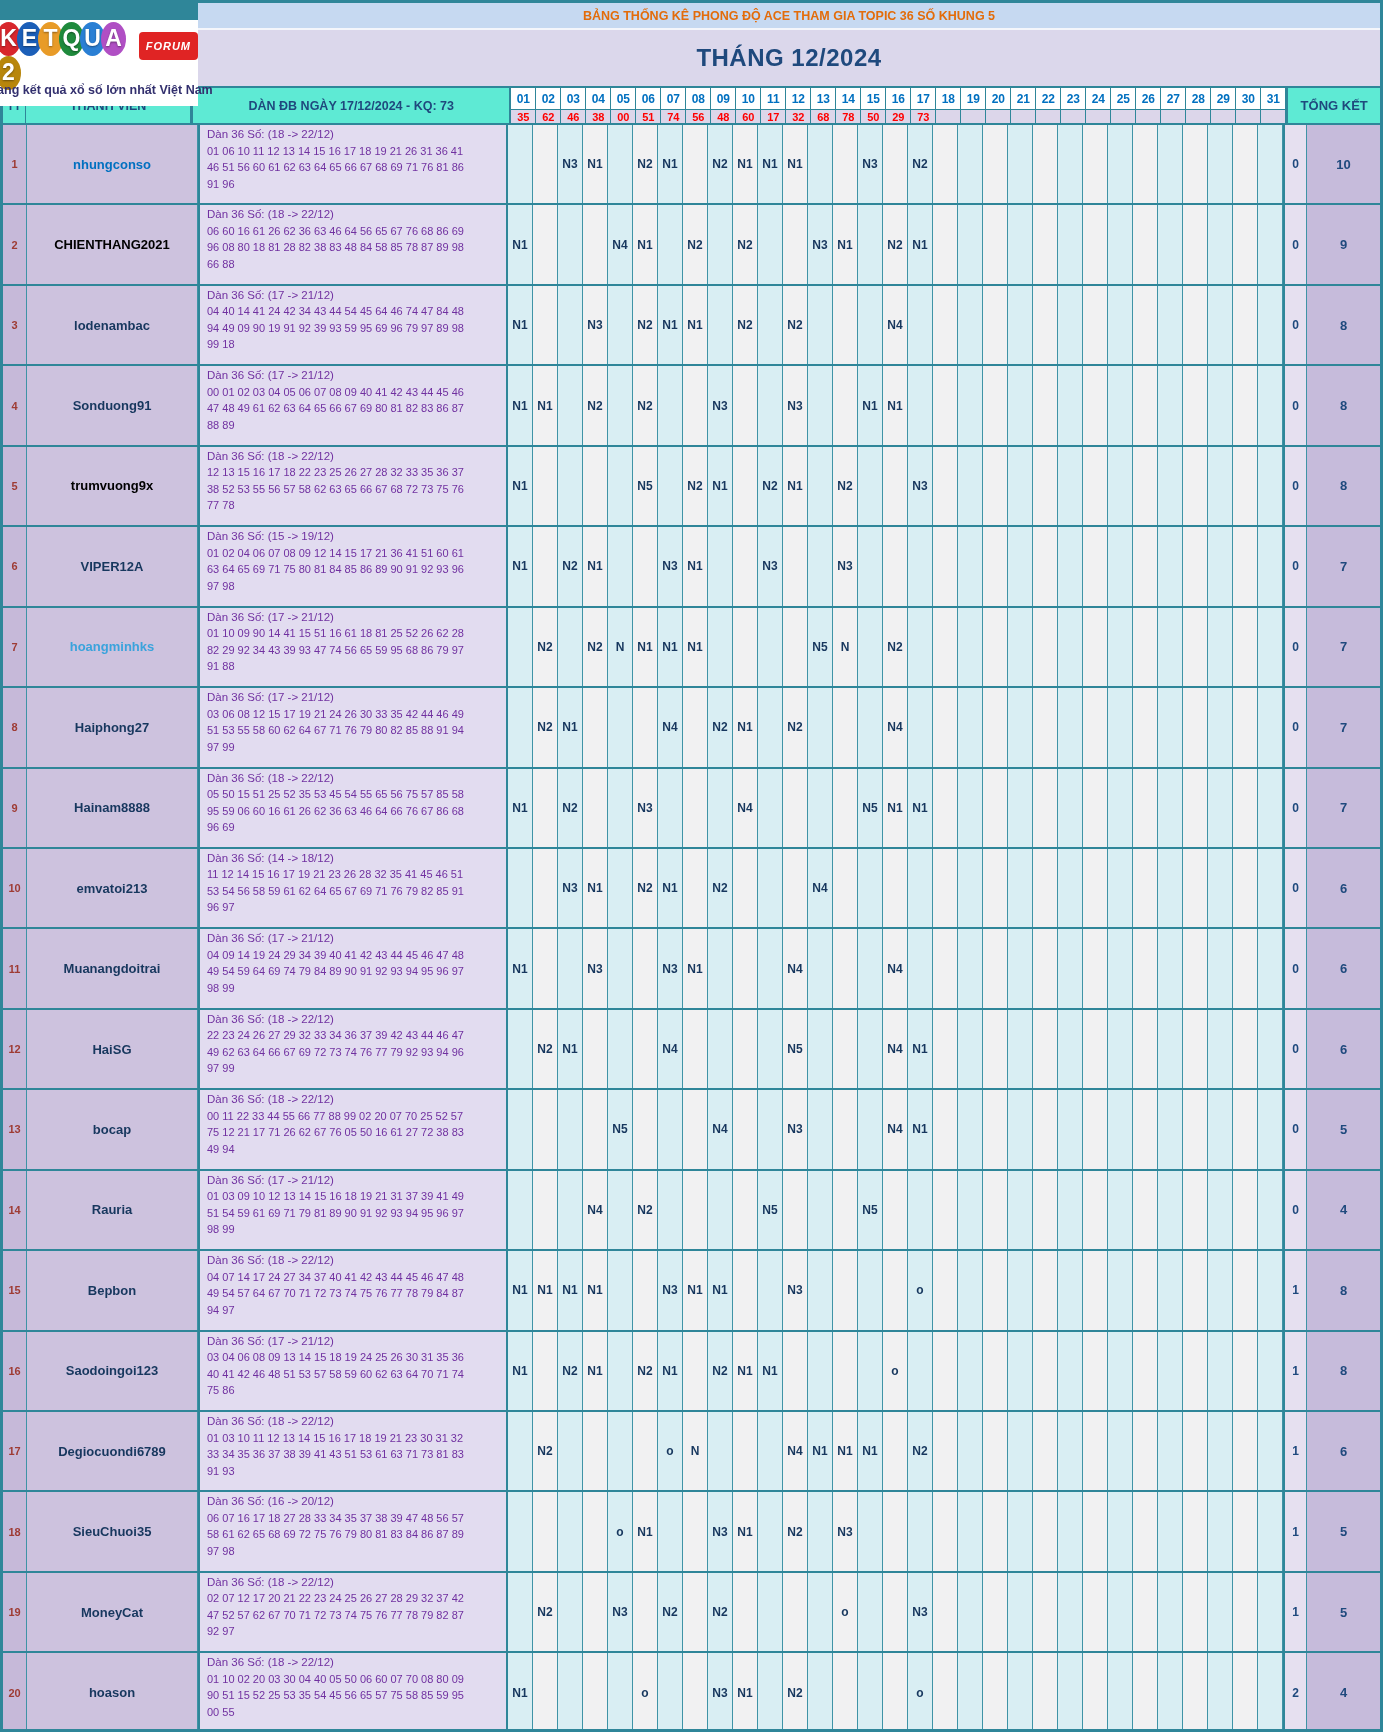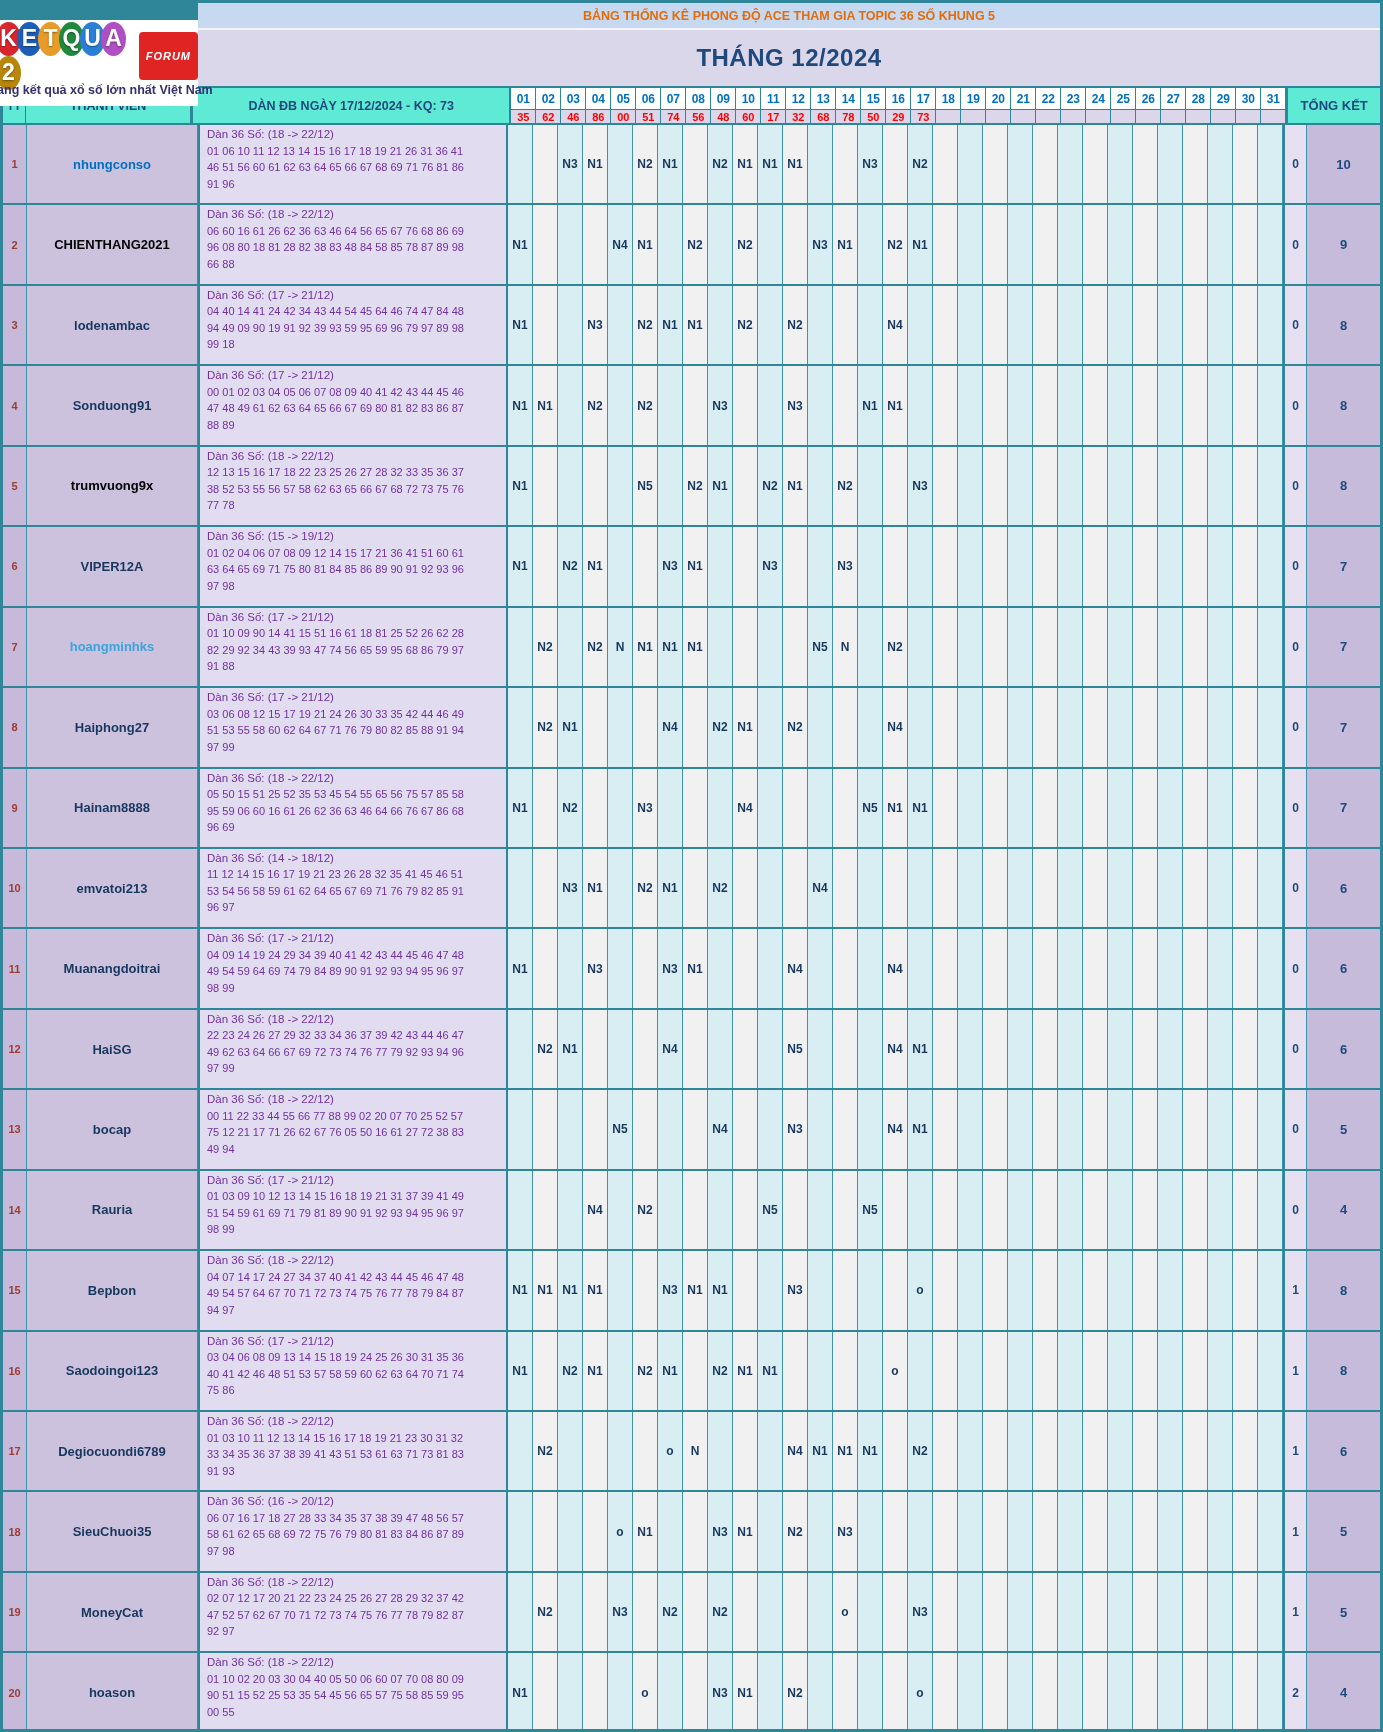--- a/index.html
+++ b/index.html
@@ -20,21 +20,21 @@
   }
   .brand-row{display:flex;align-items:center;height:52px;}
   .bubble{
     display:inline-flex;align-items:center;justify-content:center;
     width:25px;height:34px;border-radius:50%;
     color:#fff;font-weight:bold;font-size:23px;margin-left:-4px;
     text-shadow:0 1px 2px rgba(0,0,0,.4);
   }
   .forum-badge{
     background:#e02424;color:#fff;font-style:italic;font-weight:bold;
-    font-size:11px;padding:18px 7px;border-radius:4px;margin-left:4px;
+    font-size:11px;padding:8px 7px;border-radius:4px;margin-left:4px;
     letter-spacing:1px;align-self:flex-start;margin-top:2px;
   }
   .tagline{font-size:12.5px;color:#33306e;font-weight:bold;margin-top:1px;white-space:nowrap;}
   .bands{flex:1;display:flex;flex-direction:column;border-top:3px solid #2f8699;border-right:3px solid #2f8699;}
   .band-title{
     height:27px;background:#c6d9f1;color:#e36c0a;font-weight:bold;font-size:12.5px;
     display:flex;align-items:center;justify-content:center;border-bottom:2px solid #f4f6fb;
   }
   .band-month{
     flex:1;background:#dbd7eb;color:#1f497d;font-weight:bold;font-size:24px;
@@ -124,21 +124,21 @@
         <div class="day-col">
           <div class="day-num">02</div>
           <div class="day-kq">62</div>
         </div>
         <div class="day-col">
           <div class="day-num">03</div>
           <div class="day-kq">46</div>
         </div>
         <div class="day-col">
           <div class="day-num">04</div>
-          <div class="day-kq">86</div>
+          <div class="day-kq">38</div>
         </div>
         <div class="day-col">
           <div class="day-num">05</div>
           <div class="day-kq">00</div>
         </div>
         <div class="day-col">
           <div class="day-num">06</div>
           <div class="day-kq">51</div>
         </div>
         <div class="day-col">

